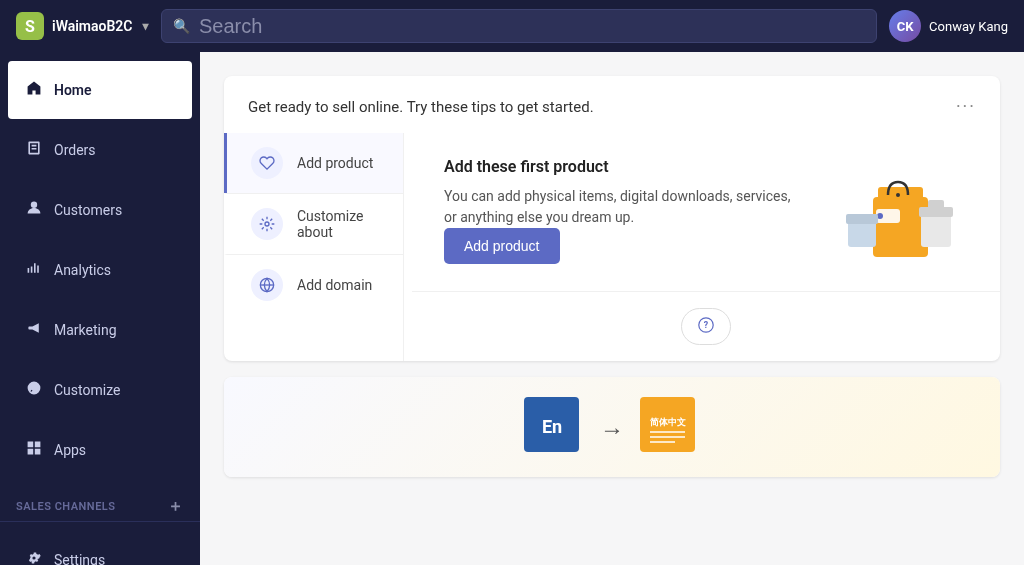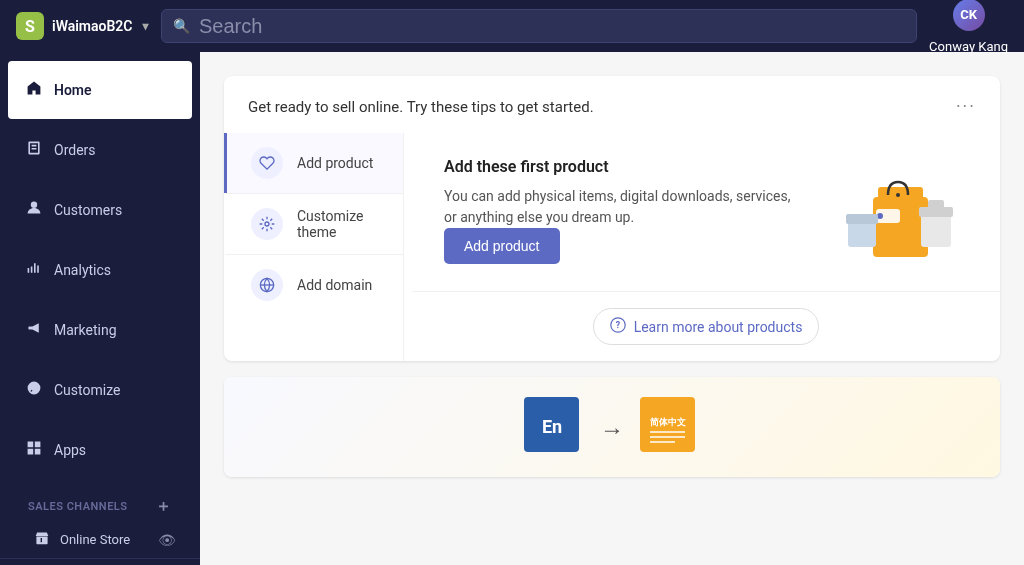--- a/index.html
+++ b/index.html
@@ -59,21 +59,20 @@
       flex: 1;
     }
     .search-bar input::placeholder { color: #8a8daa; }
     .user-area {
       display: flex;
       align-items: center;
       gap: 8px;
       color: #fff;
       font-size: 13px;
       cursor: pointer;
-      flex-direction: column;
     }
     .user-avatar {
       width: 32px;
       height: 32px;
       border-radius: 50%;
       background: linear-gradient(135deg, #667eea, #764ba2);
       display: flex;
       align-items: center;
       justify-content: center;
       color: white;
@@ -108,21 +107,21 @@
       cursor: pointer;
       border-radius: 4px;
       margin: 1px 8px;
       text-decoration: none;
     }
     .sidebar-item.active { background: #fff; color: #1a1d3b; font-weight: 600; }
     .sidebar-item.active .nav-icon { color: #1a1d3b; }
     .nav-icon { font-size: 16px; width: 20px; text-align: center; flex-shrink: 0; }
 
     .sidebar-section-label {
-      padding: 16px 28px 4px;
+      padding: 16px 16px 4px;
       font-size: 11px;
       color: #666a99;
       text-transform: uppercase;
       letter-spacing: 0.5px;
       font-weight: 600;
       display: flex;
       align-items: center;
       justify-content: space-between;
     }
     .sidebar-section-label .add-icon { cursor: pointer; color: #8a8daa; font-size: 16px; }
@@ -367,31 +366,20 @@
           </svg>
       </span>
       <span>Apps</span>
     </div>
 
     <div class="sidebar-section-label">
       <span>SALES CHANNELS</span>
       <span class="add-icon">＋</span>
     </div>
 
-    <div class="sidebar-sub-item">
-      <div class="sidebar-sub-left">
-        <span class="nav-icon">
-          <svg width="14" height="14" viewBox="0 0 20 20" fill="currentColor">
-              <path d="M3 2h14l2 5H1L3 2zm-1 6h16v10a1 1 0 01-1 1H3a1 1 0 01-1-1V8zm6 2v6h2v-6H8z"></path>
-            </svg>
-        </span>
-        <span>Online Store</span>
-      </div>
-      <span style="color:#8a8daa;font-size:14px;">👁</span>
-    </div>
 
     <div class="sidebar-spacer"></div>
     <div class="sidebar-bottom">
       <div class="sidebar-item">
         <span class="nav-icon">
           <svg width="16" height="16" viewBox="0 0 20 20" fill="currentColor">
               <path d="M10 12a2 2 0 110-4 2 2 0 010 4zm7-2a7 7 0 00-.11-1.22l1.52-1.16-1.5-2.6-1.86.77A7 7 0 0013 4.87l-.28-1.87h-3l-.27 1.87A7 7 0 007.95 5.8l-1.86-.77-1.5 2.6 1.52 1.16A7 7 0 005 10c0 .41.04.82.11 1.22l-1.52 1.16 1.5 2.6 1.86-.77A7 7 0 007 15.13l.27 1.87h3l.28-1.87A7 7 0 0012.05 14.2l1.86.77 1.5-2.6-1.52-1.16A7 7 0 0017 10z"></path>
             </svg>
         </span>
         <span>Settings</span>
@@ -420,21 +408,21 @@
             <span class="step-label">Add product</span>
           </div>
 
           <div class="step-item">
             <div class="step-icon">
               <svg width="18" height="18" viewBox="0 0 24 24" fill="none" stroke="#5c6ac4" stroke-width="2">
                   <circle cx="12" cy="12" r="3"></circle>
                   <path d="M12 1v4M12 19v4M4.22 4.22l2.83 2.83M16.95 16.95l2.83 2.83M1 12h4M19 12h4M4.22 19.78l2.83-2.83M16.95 7.05l2.83-2.83"></path>
                 </svg>
             </div>
-            <span class="step-label">Customize theme</span>
+            <span class="step-label">Customize about</span>
           </div>
 
           <div class="step-item">
             <div class="step-icon">
               <svg width="18" height="18" viewBox="0 0 24 24" fill="none" stroke="#5c6ac4" stroke-width="2">
                   <circle cx="12" cy="12" r="10"></circle>
                   <line x1="2" y1="12" x2="22" y2="12"></line>
                   <path d="M12 2a15.3 15.3 0 014 10 15.3 15.3 0 01-4 10 15.3 15.3 0 01-4-10 15.3 15.3 0 014-10z"></path>
                 </svg>
             </div>
@@ -472,21 +460,20 @@
           </div>
 
           <div class="learn-more-section">
             <a class="learn-more-link">
               <span>
                 <svg width="16" height="16" viewBox="0 0 20 20" fill="#5c6ac4">
                     <circle cx="10" cy="10" r="9" stroke="#5c6ac4" stroke-width="1.5" fill="none"></circle>
                     <text x="10" y="14" text-anchor="middle" fill="#5c6ac4" font-size="11" font-weight="bold">?</text>
                   </svg>
               </span>
-              <span>Learn more about products</span>
             </a>
           </div>
         </div>
       </div>
     </div>
 
     <div class="bottom-card">
       <div class="bottom-card-inner">
 
         <svg width="60" height="60" viewBox="0 0 60 60">

